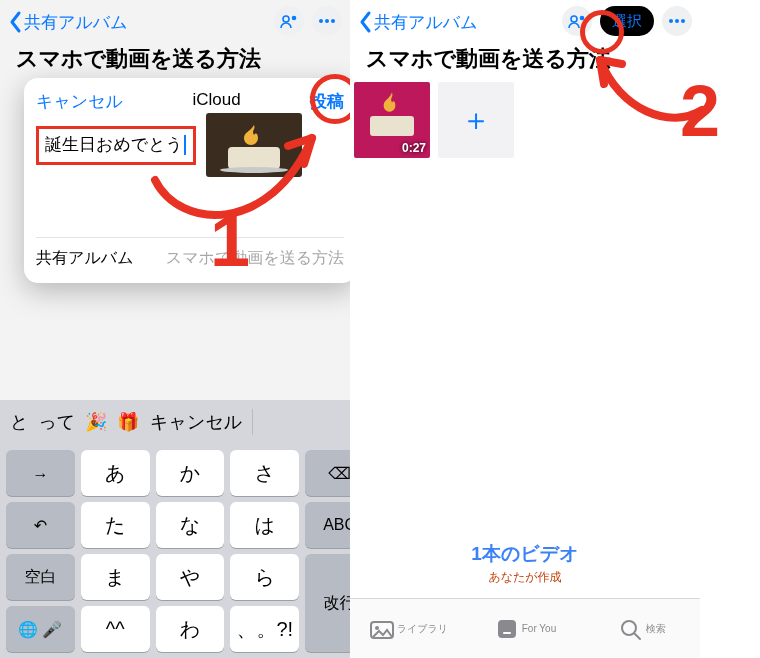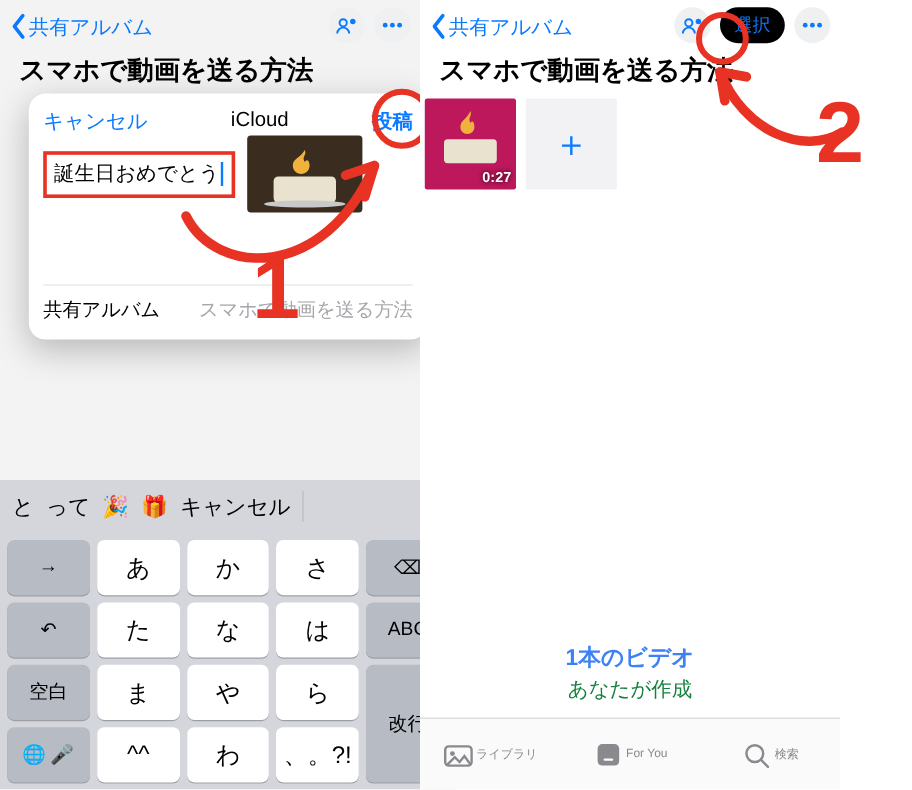--- a/index.html
+++ b/index.html
@@ -41,21 +41,21 @@
   .key.enter{grid-row:span 2;height:98px;background:#b7bcc4}
   
   .album-grid{display:flex;gap:8px;padding:0 4px}
   .video-tile{width:76px;height:76px;background:#be185d;position:relative;border-radius:2px;overflow:hidden}
   .video-tile .dur{position:absolute;right:4px;bottom:3px;color:#fff;font-size:12px;font-weight:600;text-shadow:0 0 4px #000}
   .video-tile .flame{position:absolute;left:28px;top:10px;width:20px;height:26px}
   .video-tile .cake{position:absolute;left:16px;right:16px;bottom:22px;height:20px;background:#e9e2cf;border-radius:3px}
   .add-tile{width:76px;height:76px;display:flex;align-items:center;justify-content:center;background:#f2f2f5;color:#0a7aff;font-size:30px;font-weight:400;border-radius:2px}
   .album-meta{position:absolute;left:0;right:0;bottom:72px;text-align:center}
   .album-meta .line1{font-size:19px;font-weight:700;color:#3b82f6}
-  .album-meta .line2{font-size:17px;color:#15803d;margin-top:2px}
+  .album-meta .line2{font-size:12px;color:#c2410c;margin-top:2px}
   .tabbar{position:absolute;left:0;right:0;bottom:0;height:60px;border-top:1px solid #d8d8dc;background:#fafafb;display:flex}
   .tab{flex:1;display:flex;align-items:center;justify-content:center;gap:2px;font-size:10px;color:#8a8a8e}
   .tab.active{color:#0a7aff}
   .tab svg{width:26px;height:24px}
   
   .anno{position:absolute;pointer-events:none}
   .ring{border:5px solid #e73224;border-radius:50%}
   .step-num{color:#e73224;font-size:72px;font-weight:800;pointer-events:none}
   .arrow-svg{position:absolute;pointer-events:none}
 </style>

